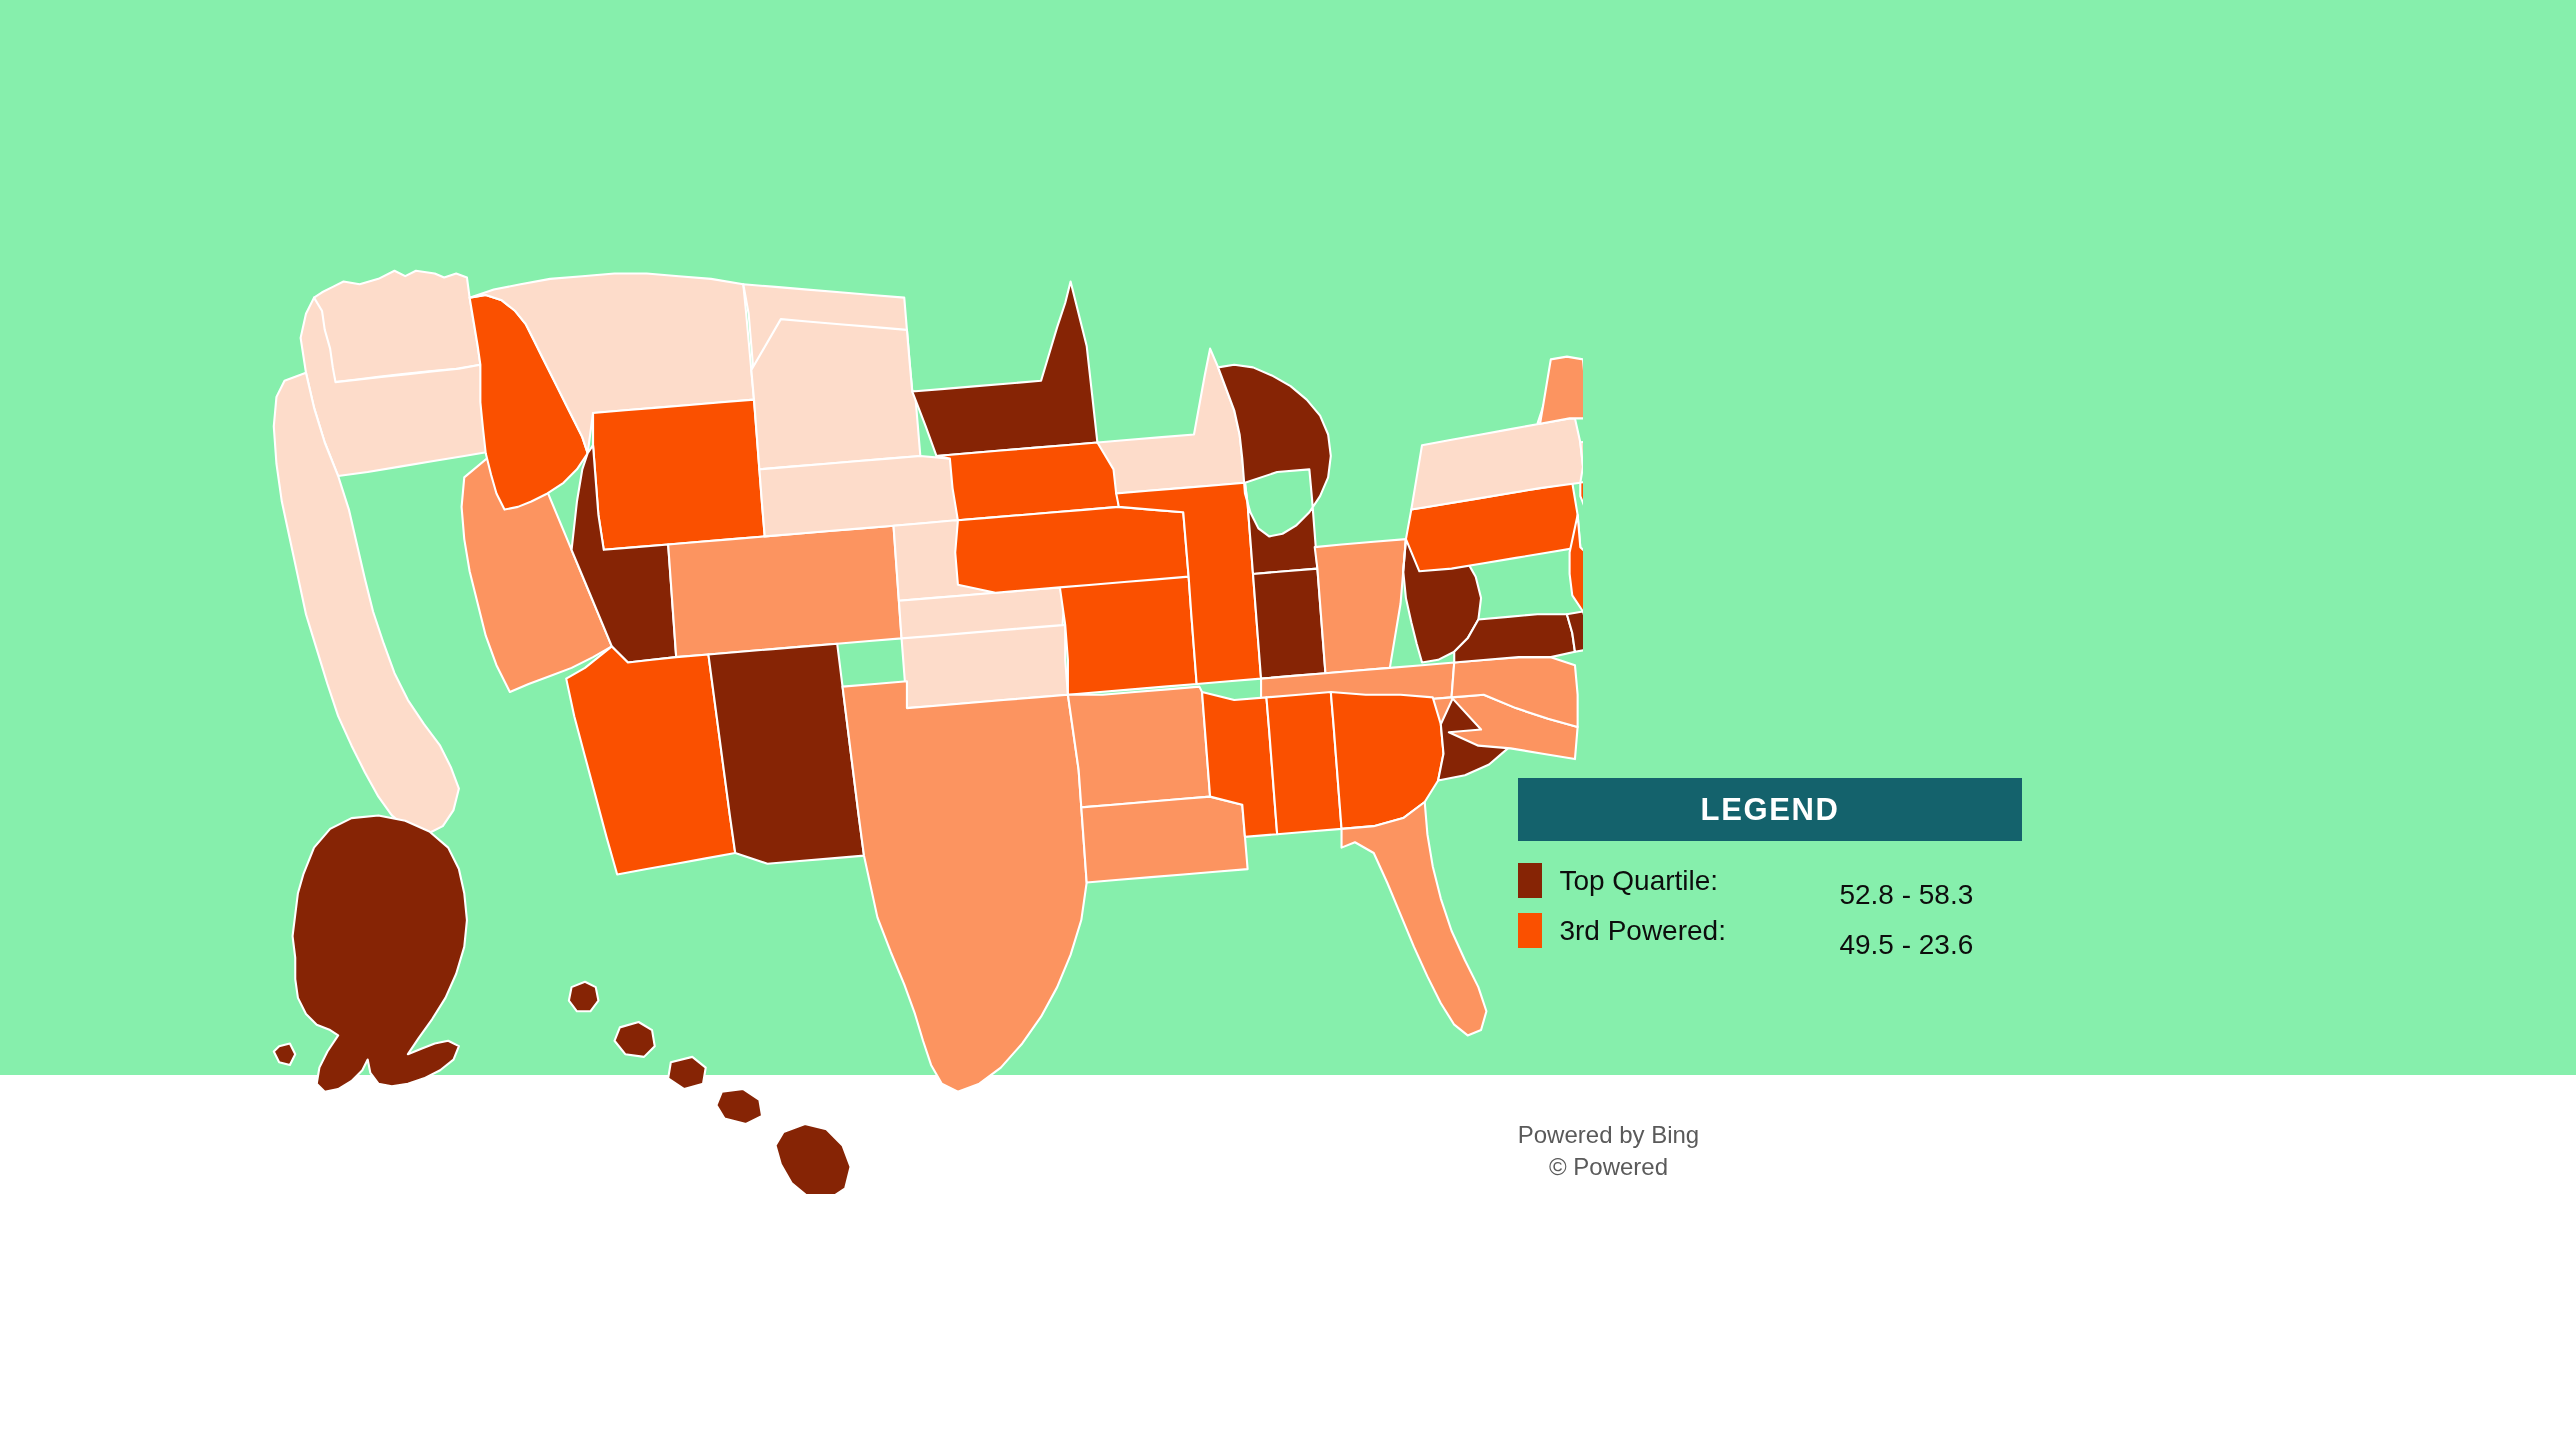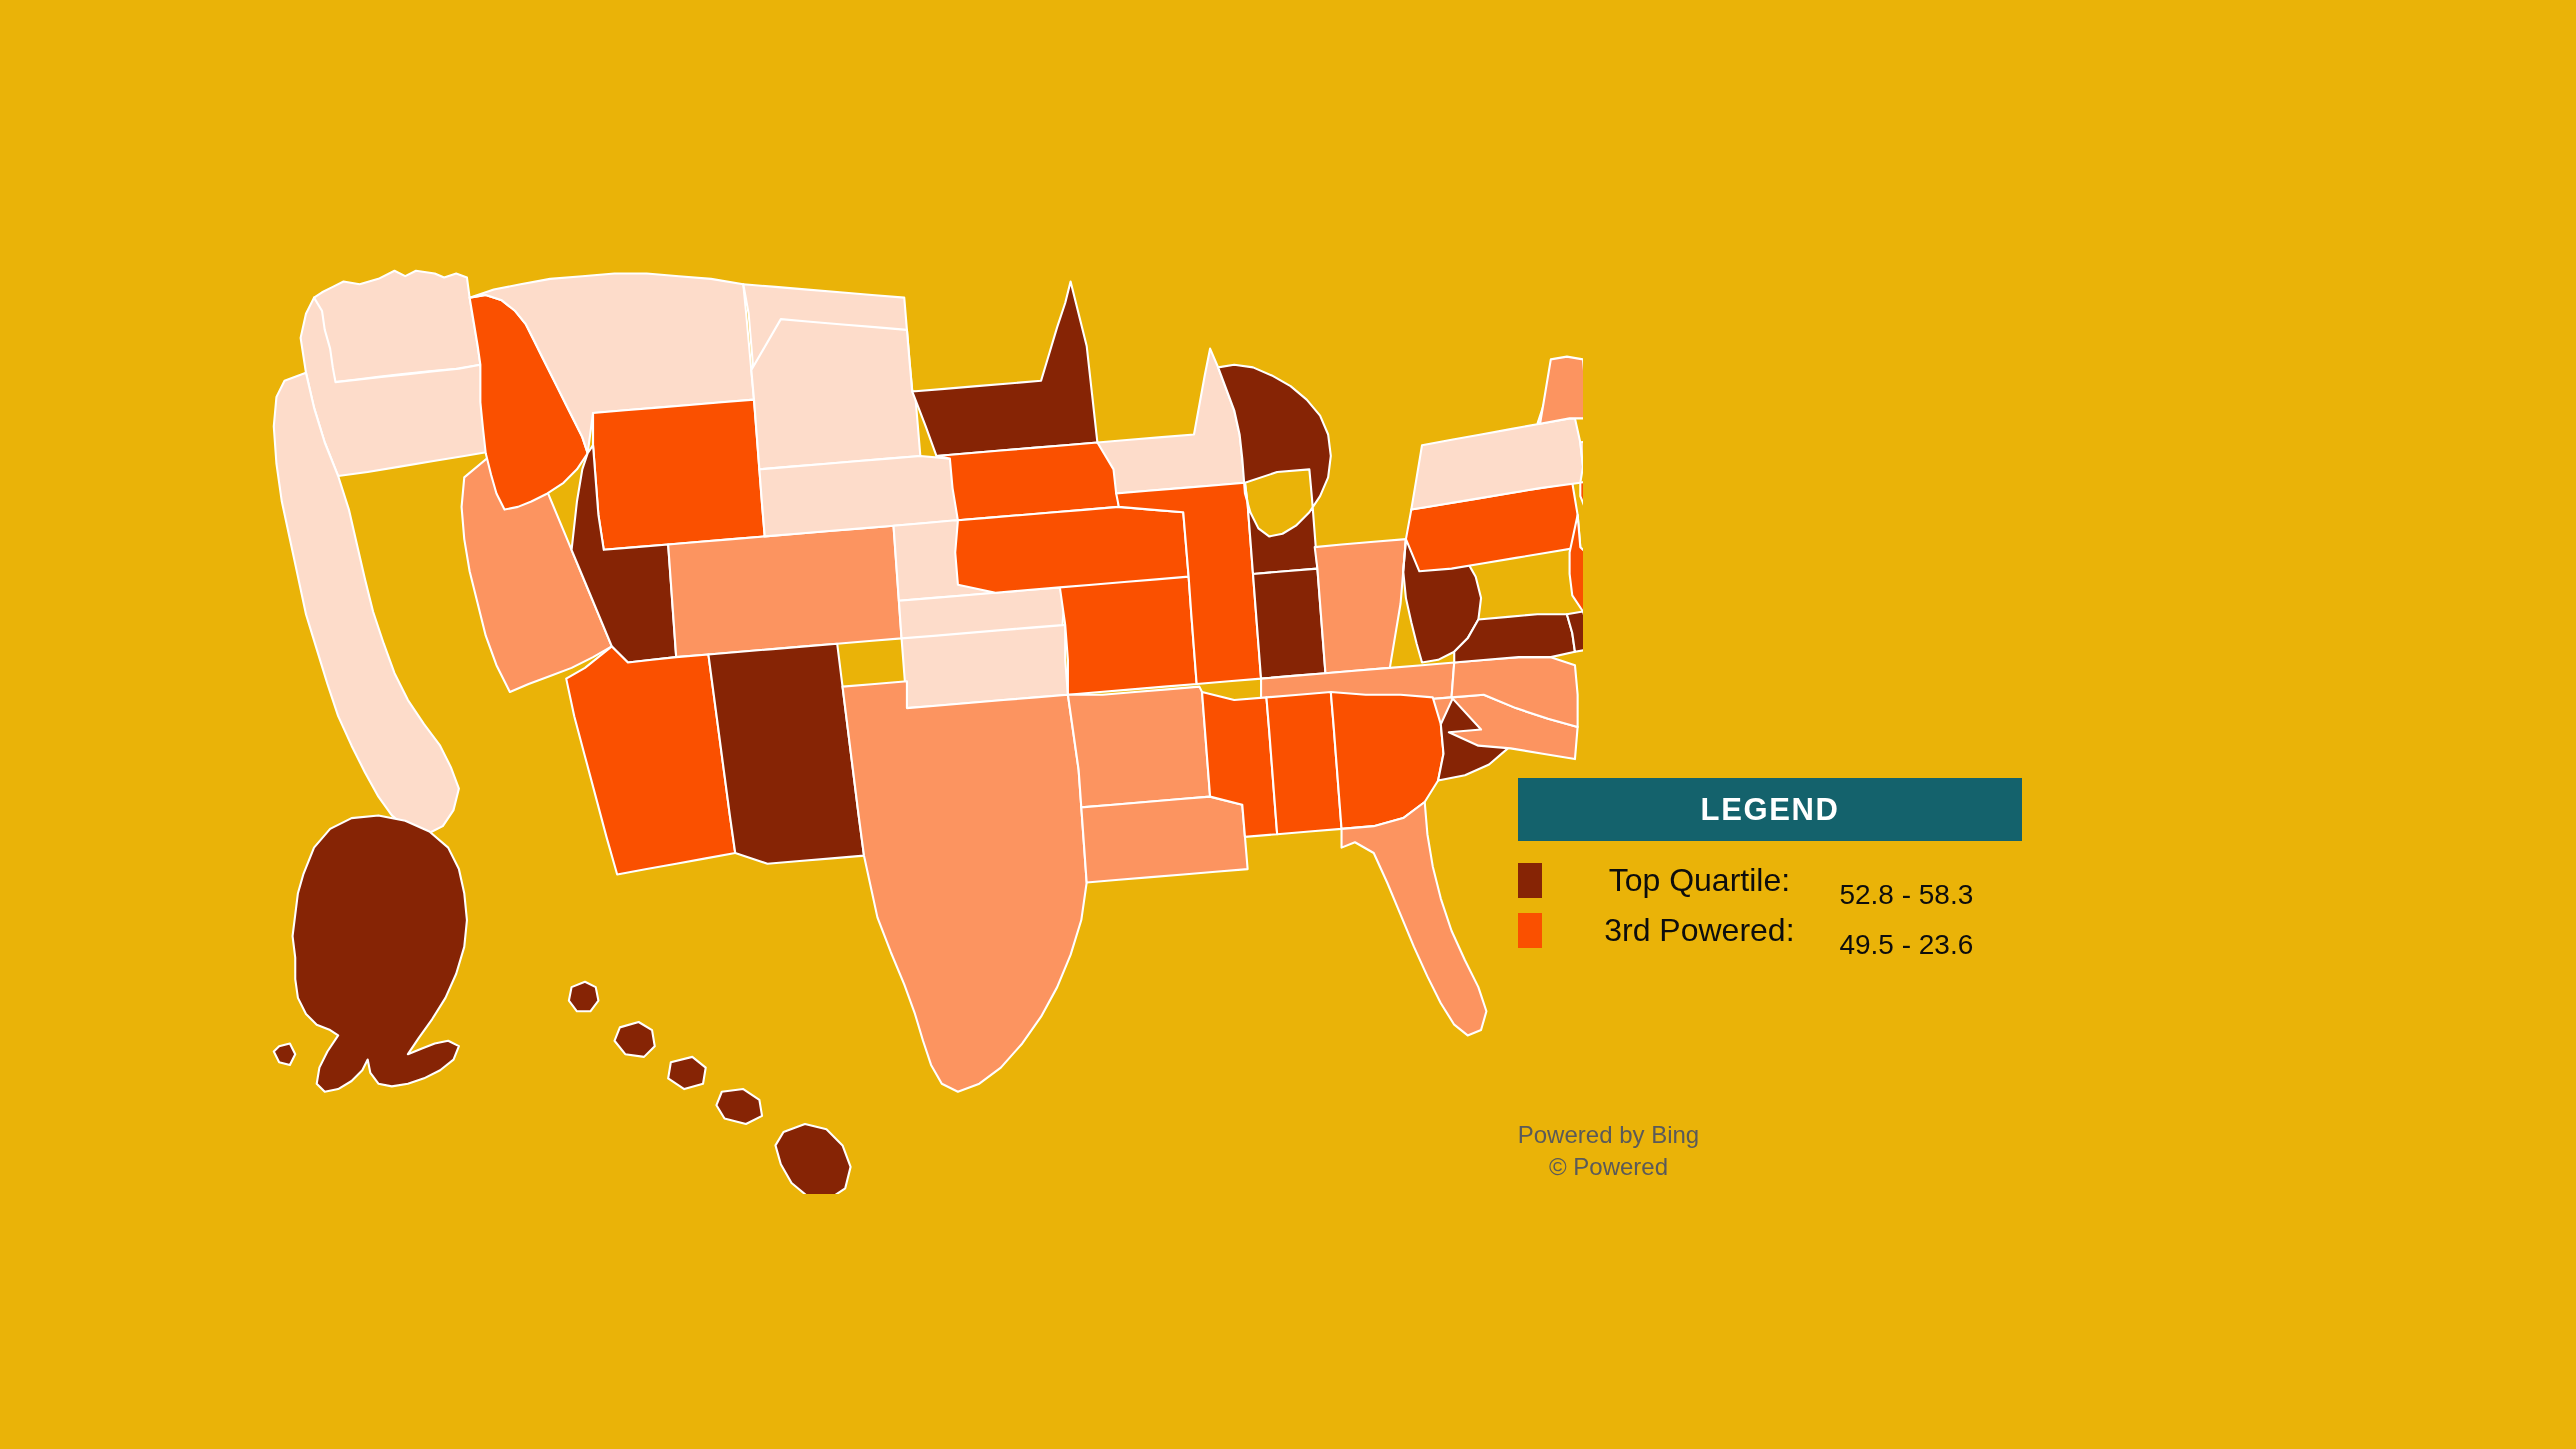--- a/index.html
+++ b/index.html
@@ -1,31 +1,31 @@
 <!DOCTYPE html>
 <html style="font-size:10.7px"><head>
 <meta charset="utf-8">
 <style>
   html,body{margin:0;padding:0;background:#ffffff;}
   body{width:2576px;height:1449px;font-family:"Liberation Sans",sans-serif;overflow:hidden;}
-  .stage{position:relative;width:2576px;height:1449px;background:#eab308;}
+  .stage{position:relative;width:2576px;height:1075px;background:#86efac;}
 
   
   .map-wrap{position:absolute;left:255px;top:241px;width:1328px;height:953px;}
   .map-wrap svg{display:block;width:100%;height:100%;}
   .state{stroke:#ffffff;stroke-width:2.1;stroke-linejoin:round;vector-effect:non-scaling-stroke;}
 
   
   .legend{position:absolute;left:1518px;top:778px;width:504px;}
   .legend-header{height:63px;background:#14626C;display:flex;align-items:center;justify-content:center;}
   .legend-title{color:#ffffff;font-size:31px;font-weight:bold;letter-spacing:1.6px;}
   .legend-rows{padding-top:14.8px;}
   .legend-row{display:flex;align-items:center;height:50px;}
   .swatch{width:24px;height:35px;flex:0 0 24px;margin-right:17.4px;}
-  .legend-label{font-size:32px;color:#0d0d0d;width:280px;text-align:center;}
+  .legend-label{font-size:28px;color:#0d0d0d;width:280px;}
   .legend-value{font-size:28px;color:#0d0d0d;white-space:nowrap;margin-top:28px;}
 
   
   .attribution{position:absolute;left:1451px;top:1119px;width:315px;text-align:center;
                color:#5a5a5a;font-size:24px;line-height:1.32;}
 </style>
 </head>
 <body>
 
 <div class="stage">

